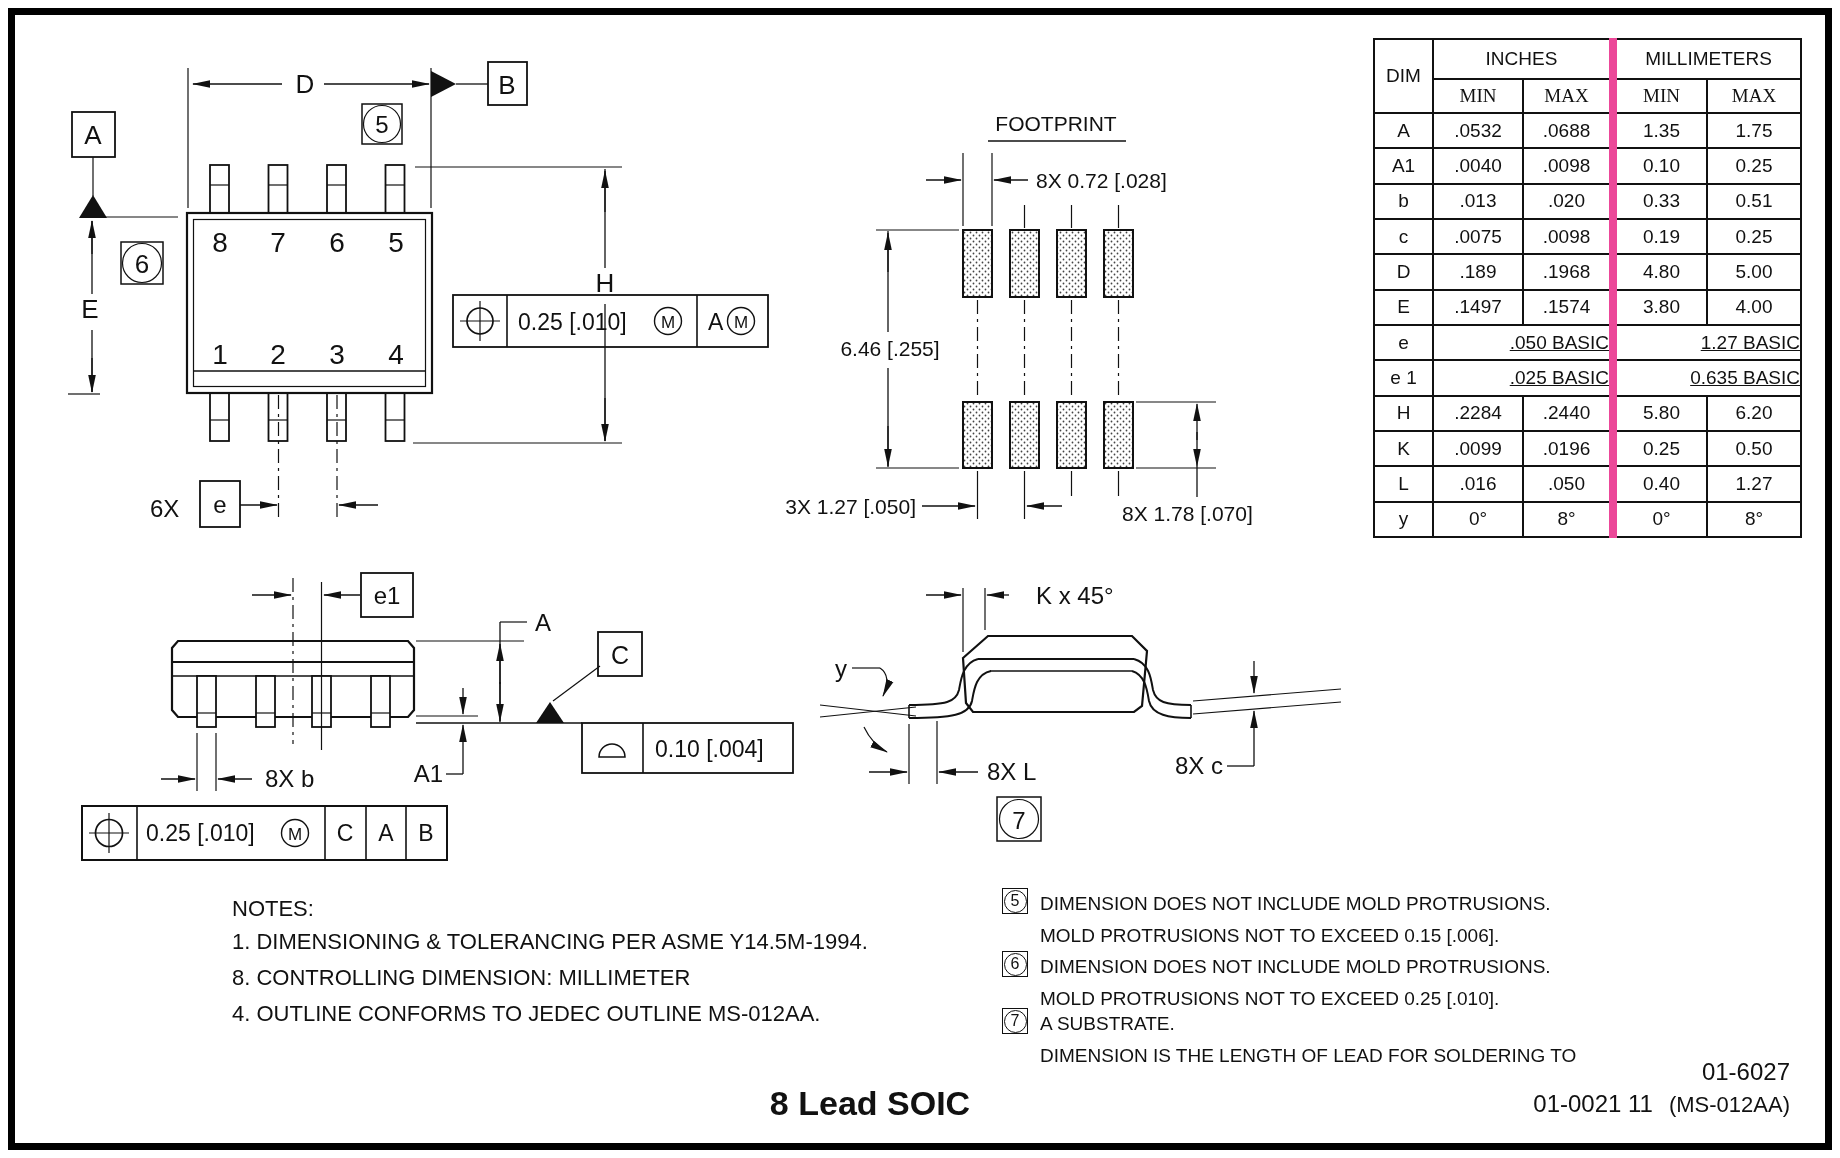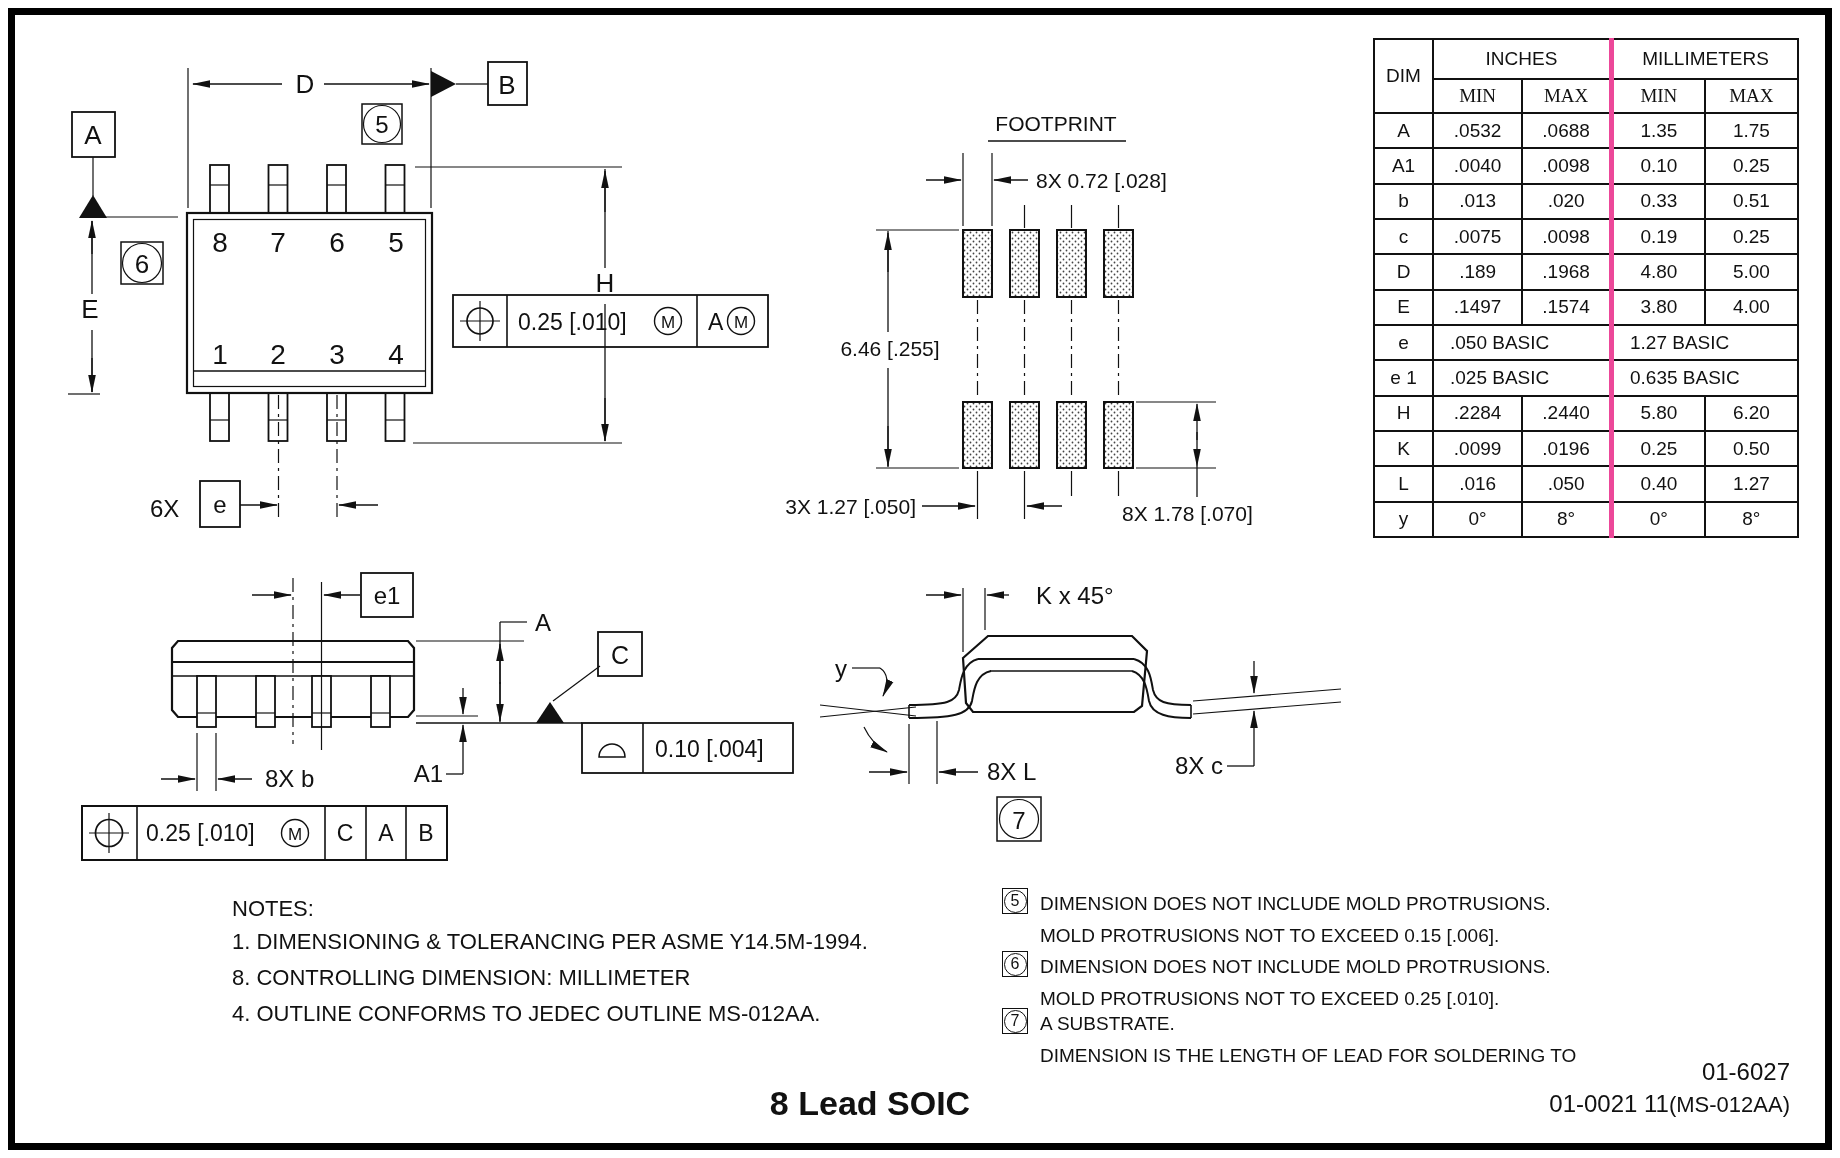--- a/index.html
+++ b/index.html
@@ -13,35 +13,35 @@
   .thin{stroke-width:1.2;}
   .dim{stroke-width:1.3;}
   .dd{stroke-width:1.2;stroke-dasharray:14 5 3 5;}
   .wh{fill:#fff;}
   
   #dimtable{position:absolute;left:1373px;top:38px;width:415px;height:500px;border-collapse:collapse;table-layout:fixed;}
   #dimtable th,#dimtable td{border:2px solid #111;text-align:center;font-size:19px;font-weight:normal;padding:0;}
   #dimtable thead tr:first-child th{height:38px;}
   #dimtable thead tr:last-child th{height:32px;font-family:Liberation Serif, serif;}
   #dimtable td{height:33px;}
-  #dimtable .mmdiv{border-left:5px solid #ec4899;}
-  #dimtable td.spanL{text-align:left;padding-left:16px;}
+  #dimtable .mmdiv{border-left:8px solid #ec4899;}
+  #dimtable td.spanL{text-align:right;text-decoration:underline;}
   
   .notes-left{position:absolute;left:232px;top:894px;font-size:22px;}
   .notes-left .heading{line-height:30px;}
   .notes-left .item{line-height:36px;white-space:nowrap;}
   .callout{position:absolute;left:1002px;font-size:19px;}
   .refbox{position:absolute;left:0;top:0;width:24px;height:24px;border:1.5px solid #111;}
   .refbox .circ{position:absolute;left:0.5px;top:0.5px;width:21px;height:21px;border:1px solid #111;border-radius:50%;
                 display:flex;align-items:center;justify-content:center;font-size:16px;}
   .callout .lines{margin-left:38px;width:620px;}
   .callout .cl{line-height:31.5px;white-space:nowrap;}
   #title{position:absolute;left:560px;top:1084px;width:620px;text-align:center;font-size:34px;font-weight:bold;}
   #docnums{position:absolute;right:50px;top:1056px;text-align:right;font-size:24px;line-height:32px;}
-  #docnums .suffix{font-size:22px;}
+  #docnums .suffix{font-size:22px;margin-left:16px;}
 </style>
 </head>
 <body>
 
 <div id="page">
 <div id="frame"></div>
 
 <svg width="1840" height="1158" viewBox="0 0 1840 1158">
   <defs>
     <marker id="arr" viewBox="0 0 18 10" refX="17" refY="5" markerWidth="18" markerHeight="10" orient="auto" markerUnits="userSpaceOnUse">

